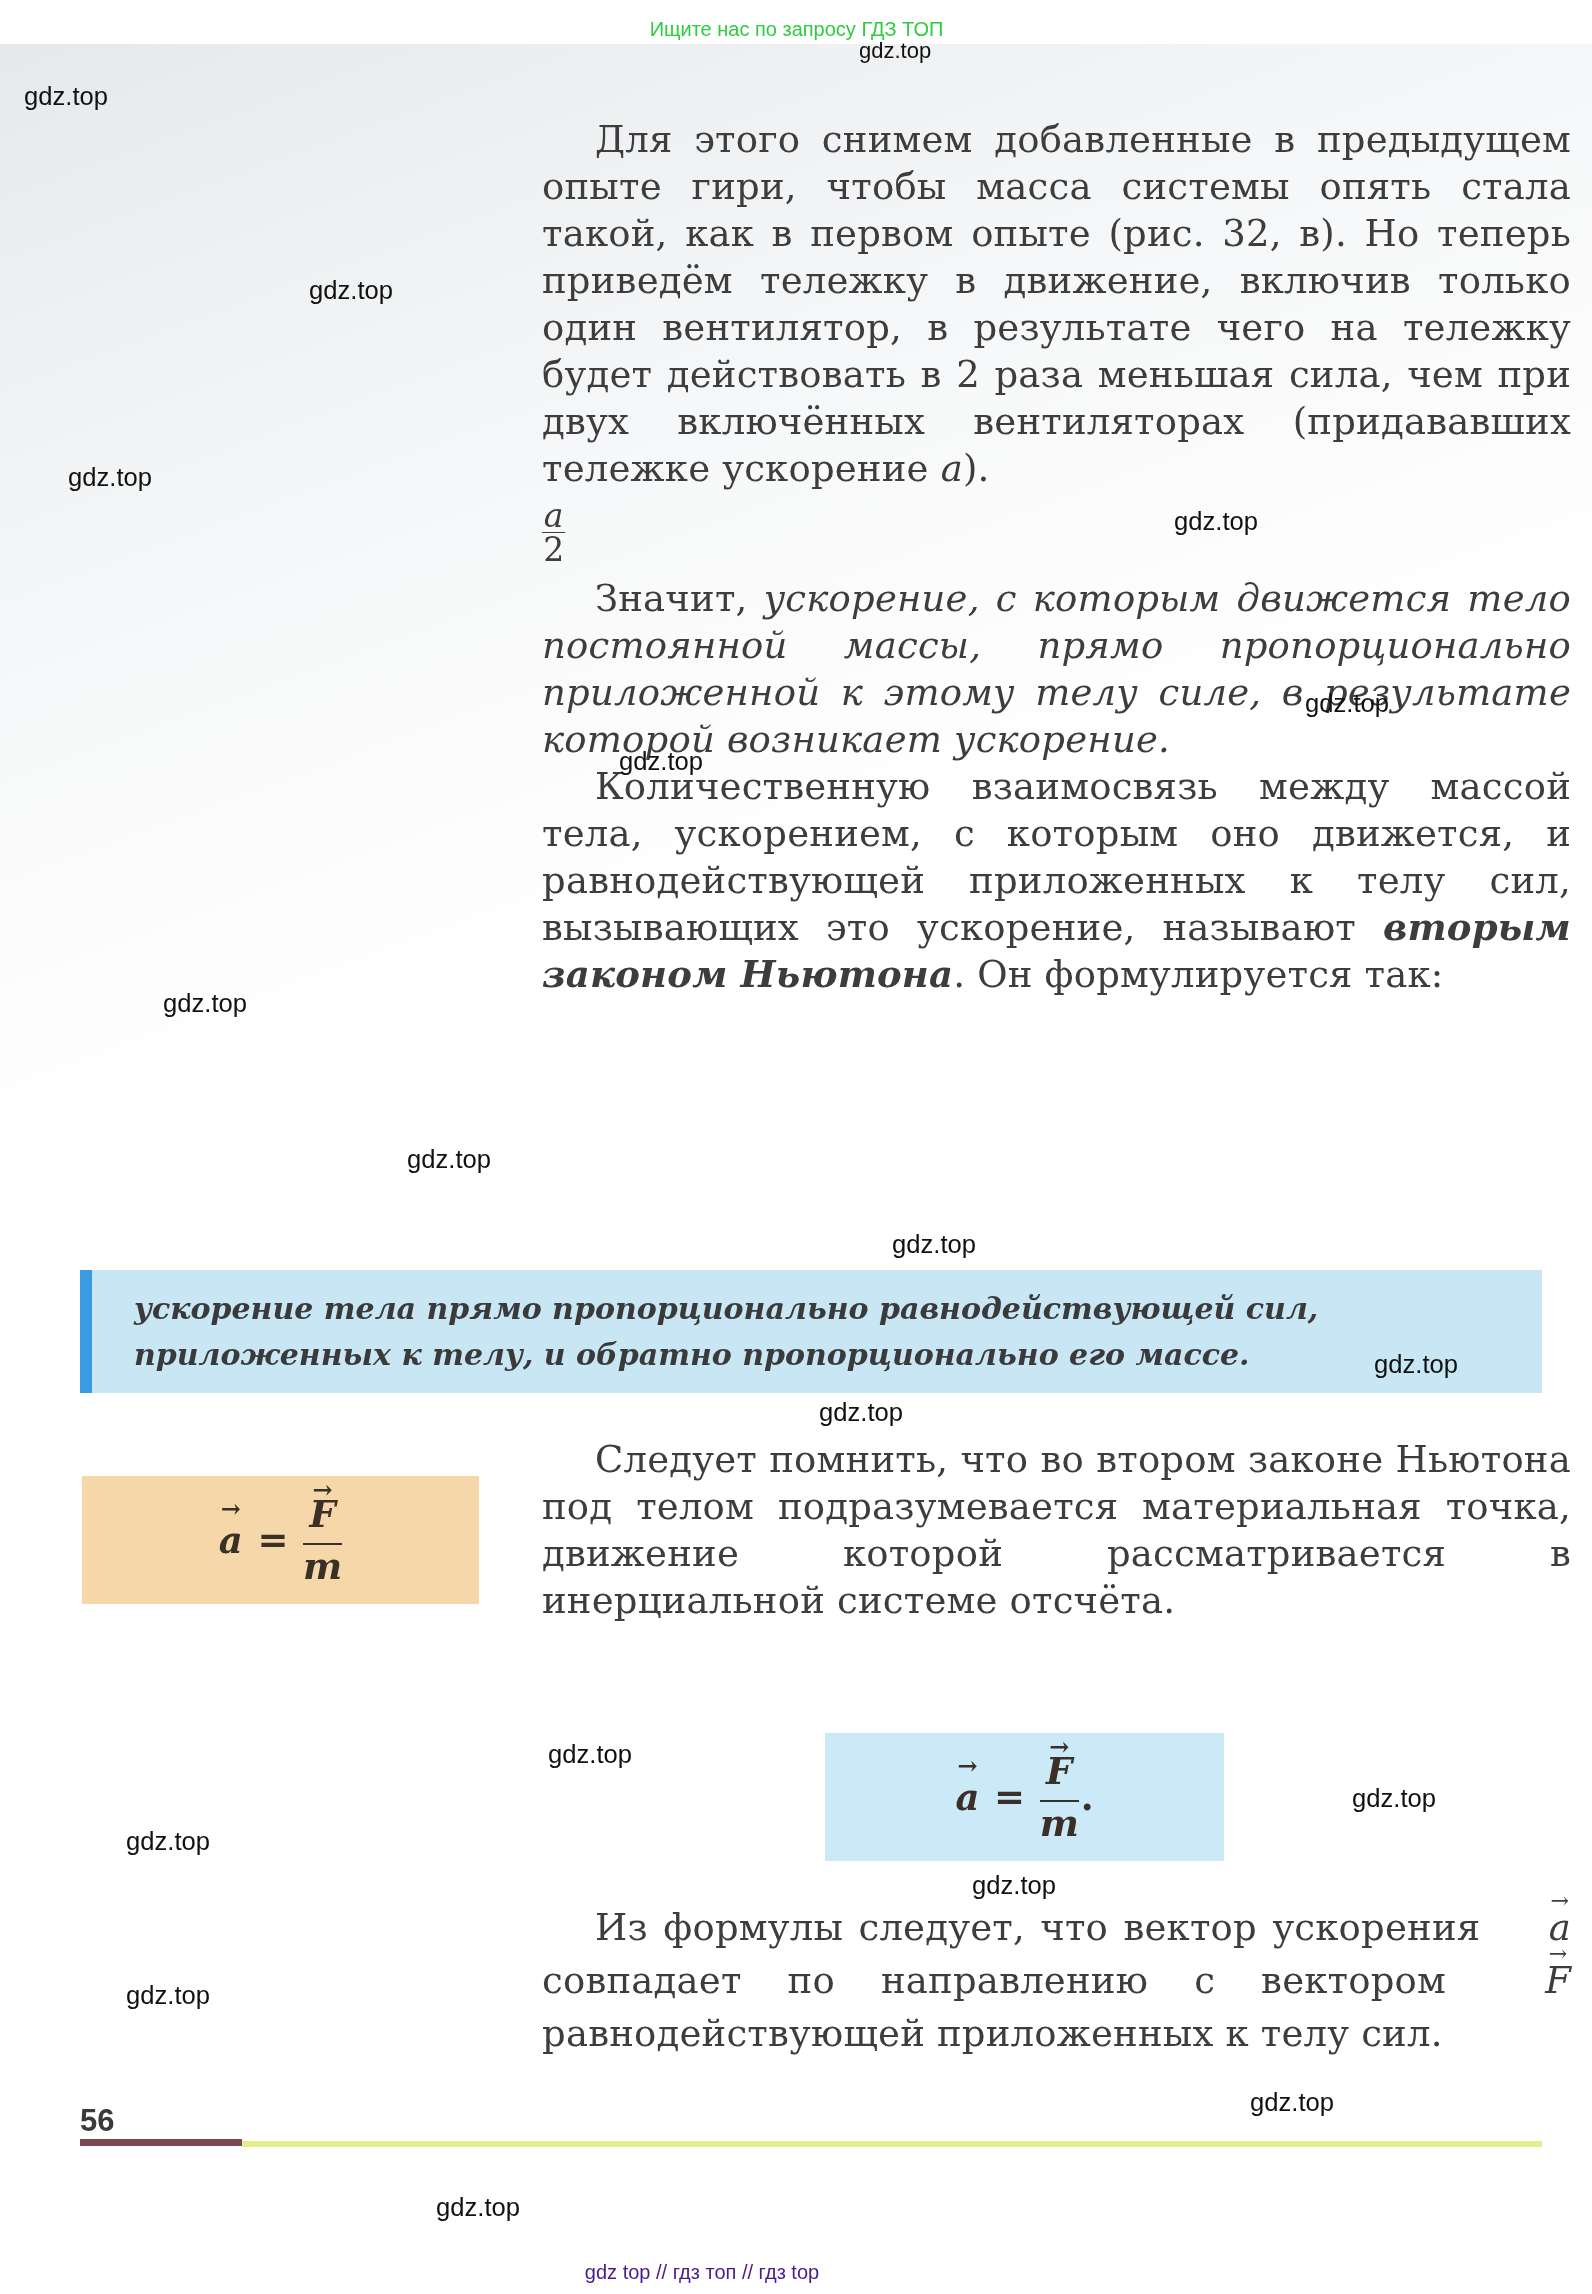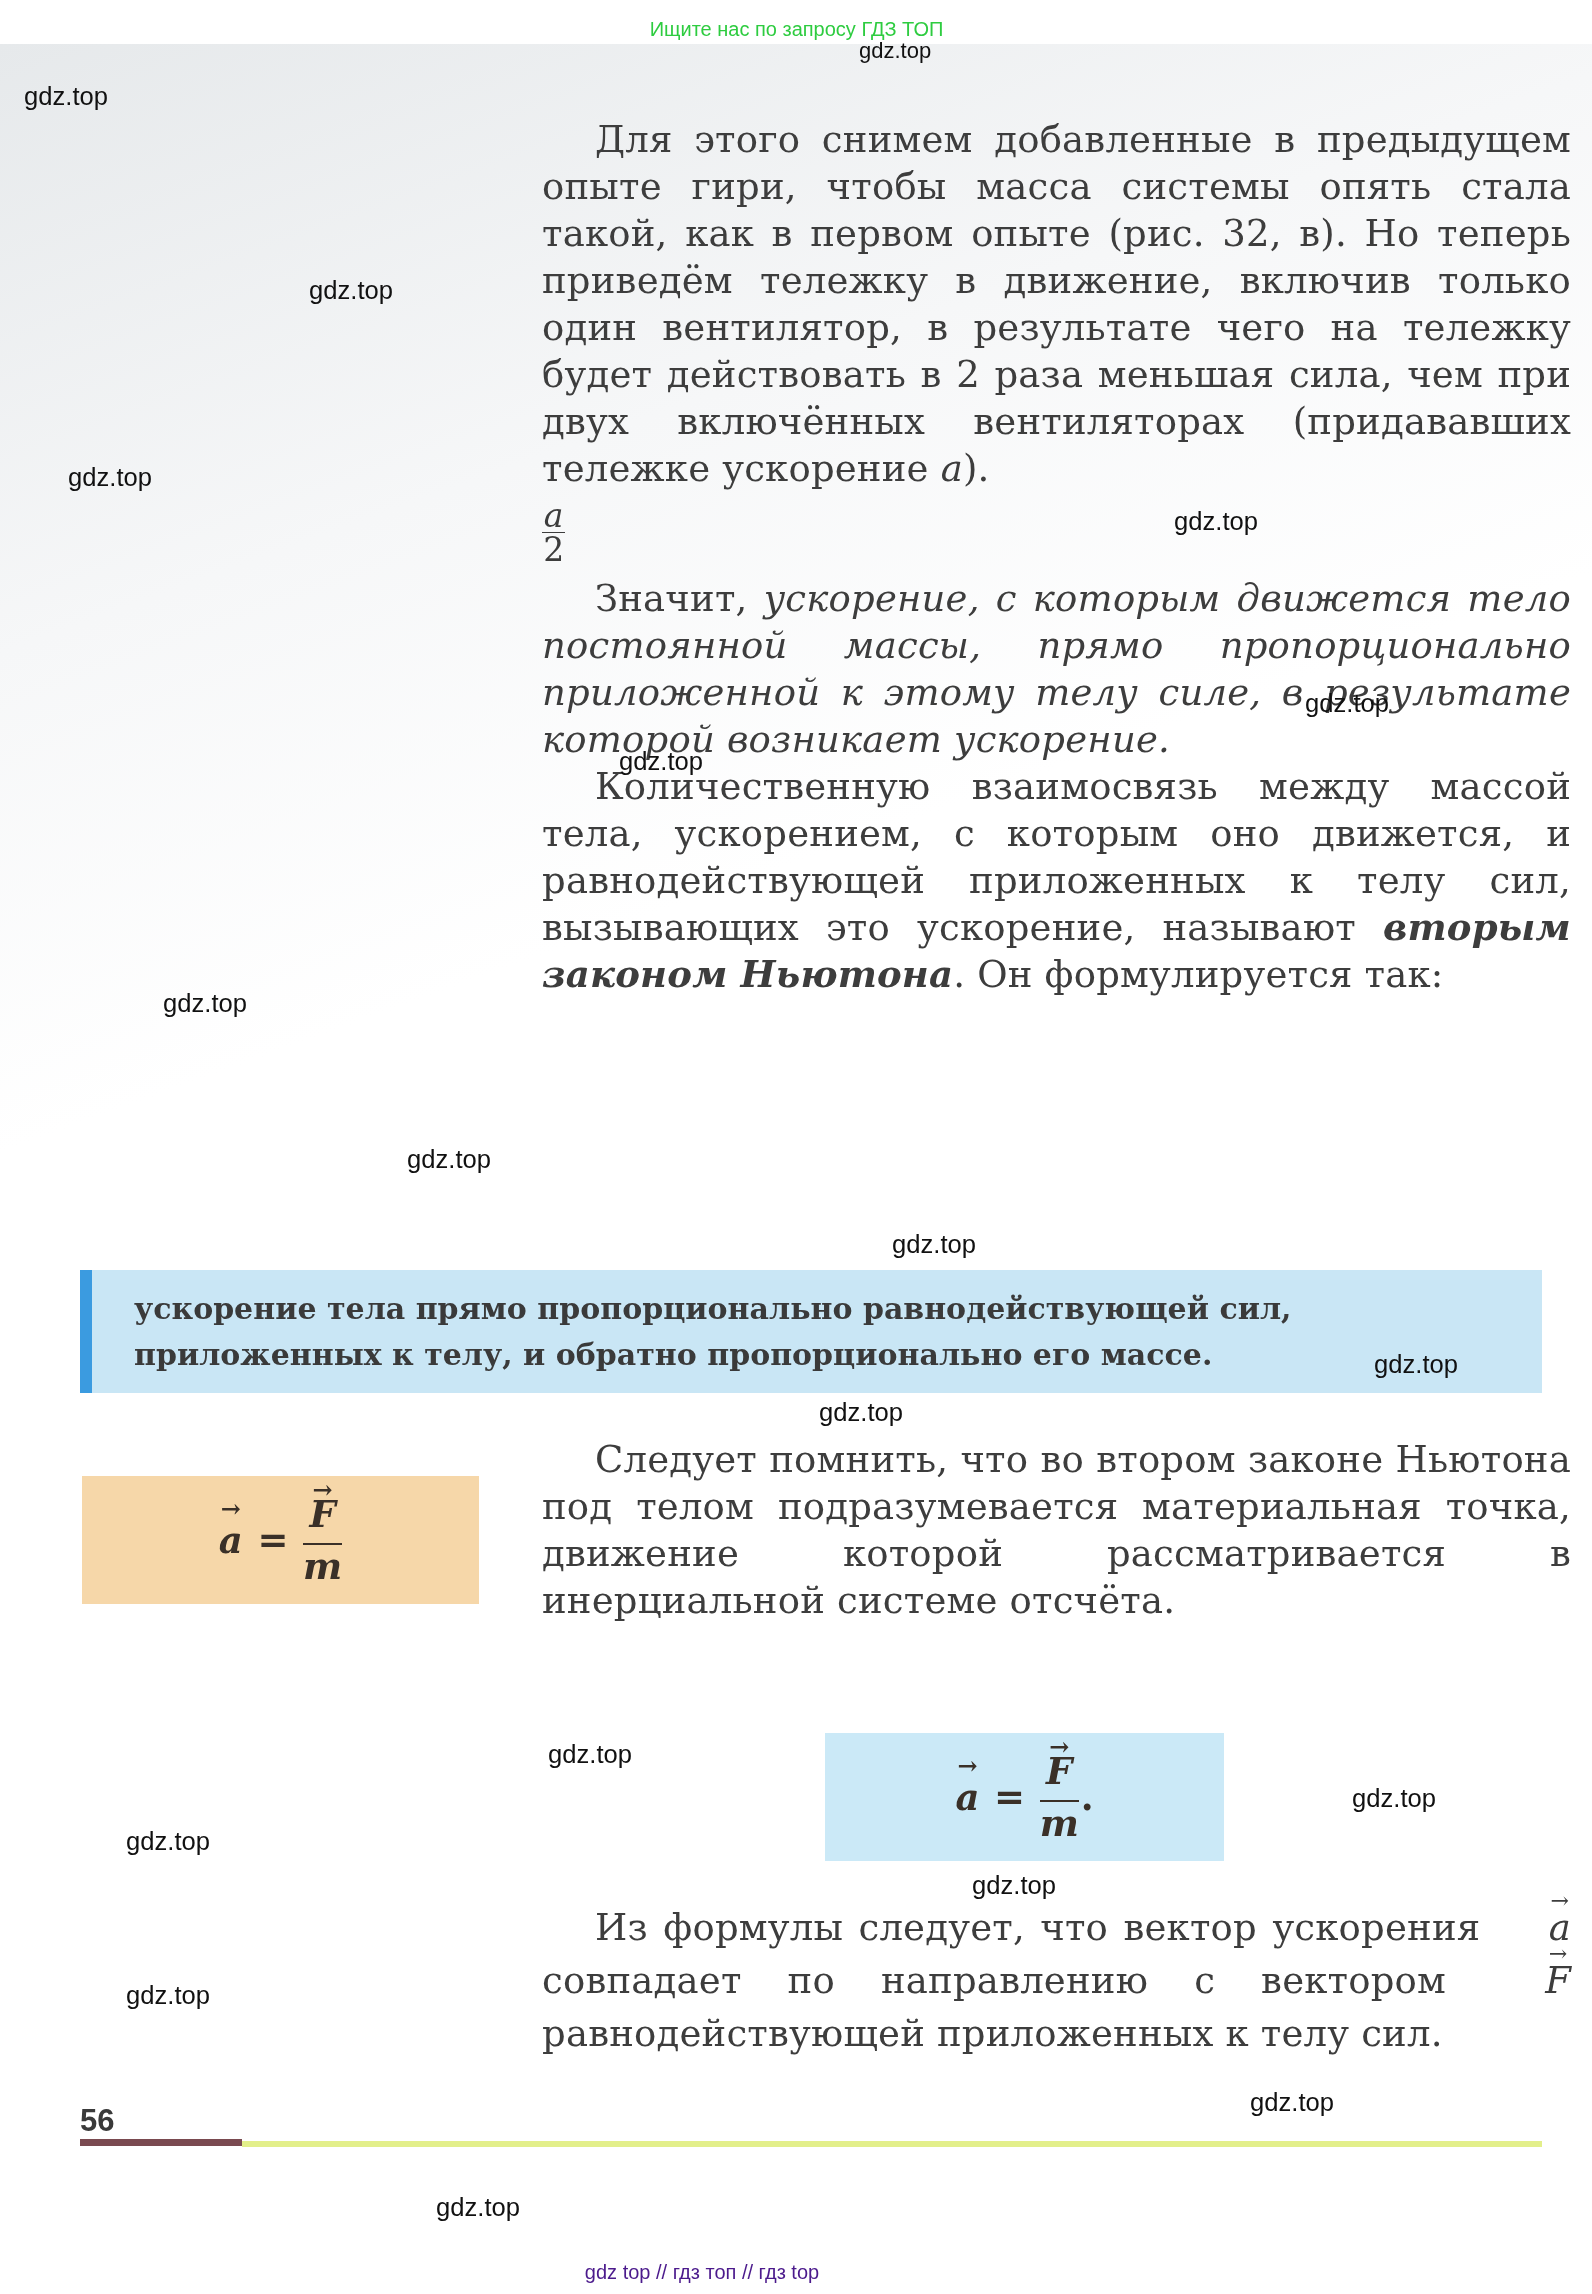--- a/index.html
+++ b/index.html
@@ -38,20 +38,21 @@
   .rule-box {
     position: absolute; left: 80px; top: 1270px; width: 1462px; height: 123px;
     background: #c9e6f5;
     border-left: 12.8px solid #3b9be0;
     box-sizing: border-box;
   }
   .rule-box p {
     margin: 0; padding: 16.4px 18.3px 0 42px;
     font-family: "DejaVu Serif", serif; font-weight: bold; font-size: 30px; line-height: 46px;
     color: #3a3a3a;
+    font-style: italic;
   }
   .formula-box {
     position: absolute; display: flex; align-items: center; justify-content: center;
     font-family: "DejaVu Serif", serif; font-weight: bold; color: #3a3028;
   }
   .formula-box.orange { left: 82px; top: 1476px; width: 397px; height: 128px; background: #f6d7a9; }
   .formula-box.blue { left: 825px; top: 1733px; width: 399px; height: 128px; background: #cbe9f7; }
   .vec { position: relative; display: inline-block; font-style: italic; font-size: 37px; }
   .vec::before {
     content: "\2192"; position: absolute; top: -24px; left: 50%; transform: translateX(-50%);

